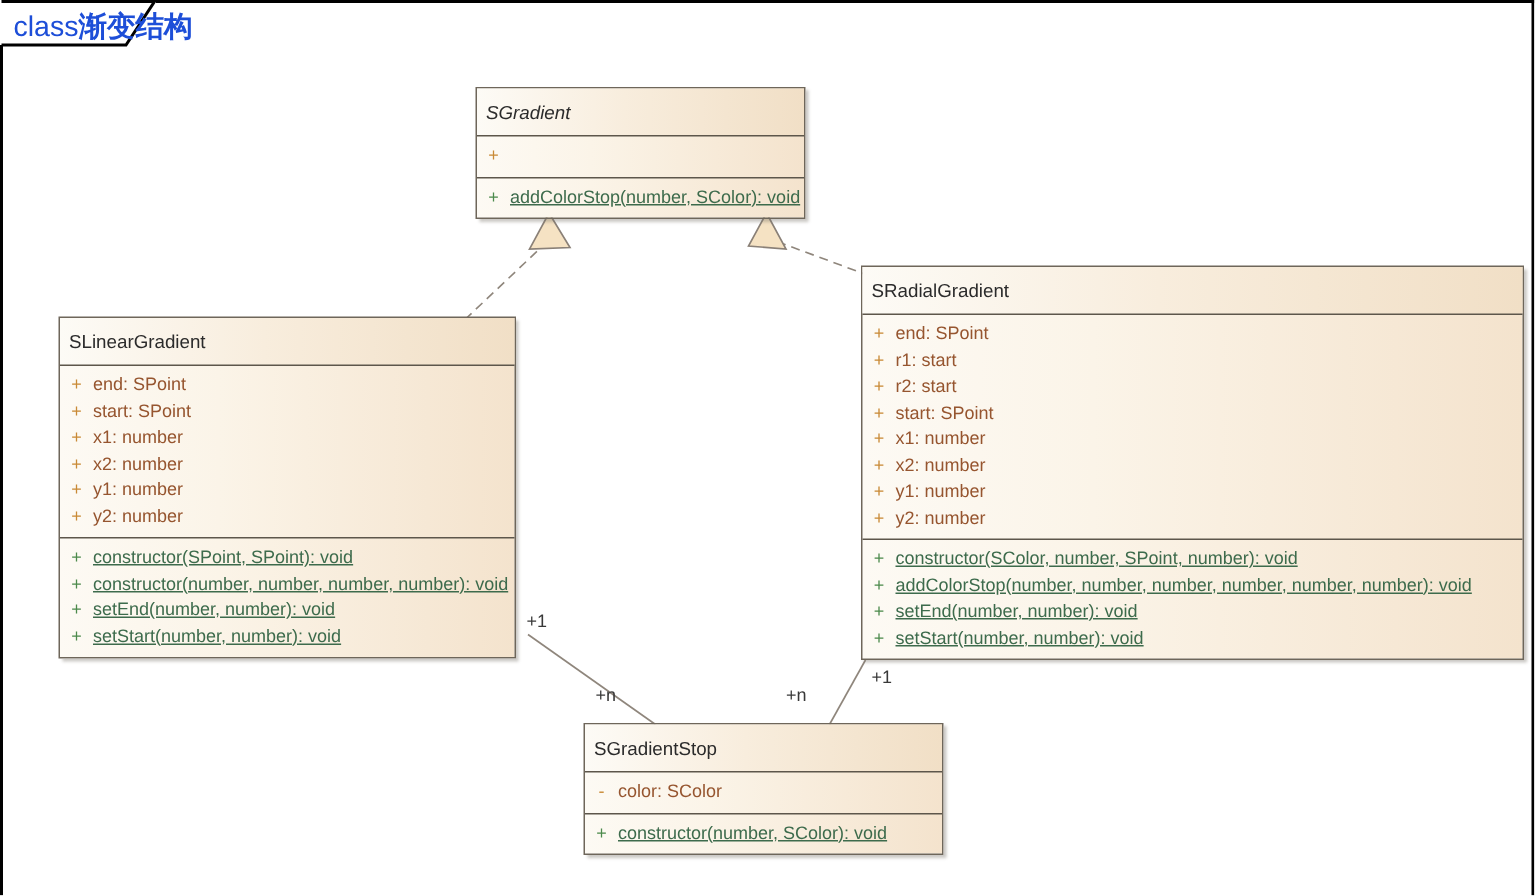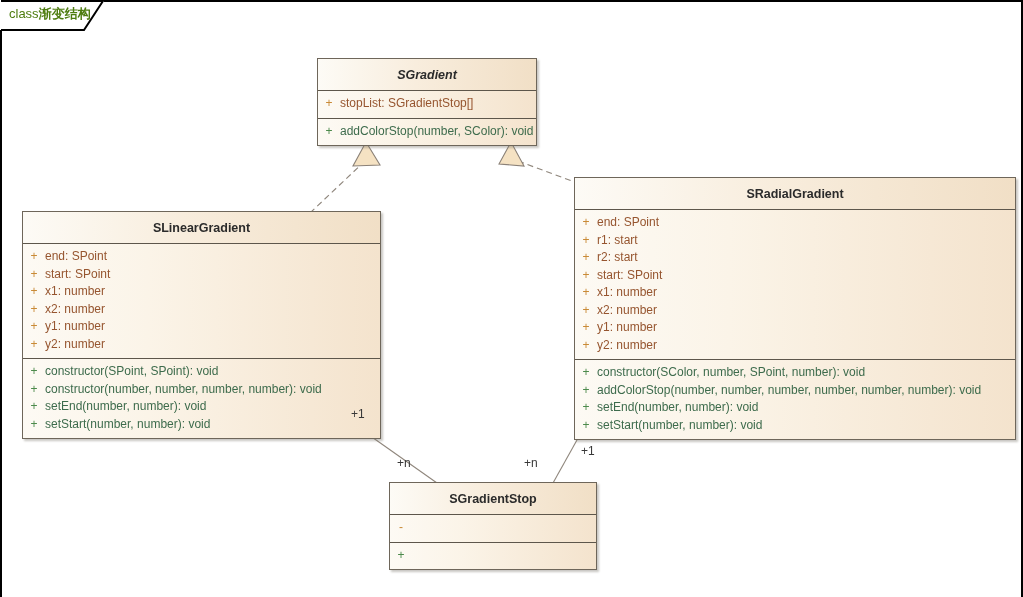--- a/index.html
+++ b/index.html
@@ -45,22 +45,22 @@
     box-sizing: border-box;
   }
   .title-tab-shape {
     position: absolute;
     left: 0; top: 0;
     width: 104px; height: 32px;
   }
   .title-tab-label {
     position: absolute;
     left: 9px; top: 5px;
-    font-size: 13px;
-    color: #4d7c0f;
+    font-size: 19px;
+    color: #1d4ed8;
     white-space: nowrap;
     letter-spacing: 0px;
     font-family: "Liberation Sans", sans-serif;
   }
   .title-tab-label b {
     font-weight: bold;
   }
 
   
   #links {
@@ -72,23 +72,23 @@
 
   
   .uml-class {
     position: absolute;
     box-sizing: border-box;
     border: 1px solid #6e665a;
     background: linear-gradient(to right, #fdfaf4 0%, #fbf4e8 35%, #f4e3cd 100%);
     box-shadow: 2px 2px 2px rgba(120,115,105,0.40);
   }
   .uml-header {
-    text-align: center;
+    text-align: left;
     font-size: 12.5px;
-    font-weight: bold;
+    font-weight: normal;
     color: #2b2b2b;
     padding: 9px 6px 8px 6px;
     border-bottom: 1px solid #5d564b;
     white-space: nowrap;
     background: linear-gradient(to right, #fdfbf6 0%, #f8eddd 45%, #f1dfc6 100%);
   }
   .uml-header.abstract {
     font-style: italic;
   }
   .uml-section {
@@ -113,21 +113,21 @@
     font-size: 12px;
   }
   .uml-text {
     flex: 1 1 auto;
   }
   
   .attr .uml-vis { color: #c98a36; }
   .attr .uml-text { color: #96552f; }
   
   .oper .uml-vis { color: #4c8a4c; }
-  .oper .uml-text { color: #3d6b4c; }
+  .oper .uml-text { color: #3d6b4c; text-decoration: underline; }
 
   
   .mult {
     position: absolute;
     font-size: 12px;
     color: #383838;
     white-space: nowrap;
     font-family: "Liberation Sans", sans-serif;
   }
 </style>
@@ -167,32 +167,31 @@
       <path d="M 1,1 L 103,1 L 84,30 L 1,30" fill="none" stroke="#000000" stroke-width="2"></path>
     </svg>
     <div class="title-tab-label"><span>class</span><b>渐变结构</b></div>
   </div>
 
   <div class="uml-class" id="box-sgradient" style="left:317px; top:58px; width:220px;">
     <div class="uml-header abstract">SGradient</div>
     <div class="uml-section">
       <div class="uml-row attr">
         <span class="uml-vis">+</span>
-        <span class="uml-text">stopList: SGradientStop[]</span>
       </div>
     </div>
     <div class="uml-section">
       <div class="uml-row oper">
         <span class="uml-vis">+</span>
         <span class="uml-text">addColorStop(number, SColor): void</span>
       </div>
     </div>
   </div>
 
-  <div class="uml-class" id="box-slineargradient" style="left:22px; top:211px; width:359px;">
+  <div class="uml-class" id="box-slineargradient" style="left:39px; top:211px; width:305px;">
     <div class="uml-header">SLinearGradient</div>
     <div class="uml-section">
       <div class="uml-row attr">
         <span class="uml-vis">+</span>
         <span class="uml-text">end: SPoint</span>
       </div>
       <div class="uml-row attr">
         <span class="uml-vis">+</span>
         <span class="uml-text">start: SPoint</span>
       </div>
@@ -282,30 +281,32 @@
         <span class="uml-vis">+</span>
         <span class="uml-text">setEnd(number, number): void</span>
       </div>
       <div class="uml-row oper">
         <span class="uml-vis">+</span>
         <span class="uml-text">setStart(number, number): void</span>
       </div>
     </div>
   </div>
 
-  <div class="uml-class" id="box-sgradientstop" style="left:389px; top:482px; width:208px;">
+  <div class="uml-class" id="box-sgradientstop" style="left:389px; top:482px; width:240px;">
     <div class="uml-header">SGradientStop</div>
     <div class="uml-section">
       <div class="uml-row attr">
         <span class="uml-vis">-</span>
-      </div>
-    </div>
-    <div class="uml-section">
-      <div class="uml-row oper">
-        <span class="uml-vis">+</span>
+        <span class="uml-text">color: SColor</span>
+      </div>
+    </div>
+    <div class="uml-section">
+      <div class="uml-row oper">
+        <span class="uml-vis">+</span>
+        <span class="uml-text">constructor(number, SColor): void</span>
       </div>
     </div>
   </div>
 
   <div class="mult" style="left:351px; top:407px;">+1</div>
   <div class="mult" style="left:397px; top:456px;">+n</div>
   <div class="mult" style="left:524px; top:456px;">+n</div>
   <div class="mult" style="left:581px; top:444px;">+1</div>
 
 </div>

